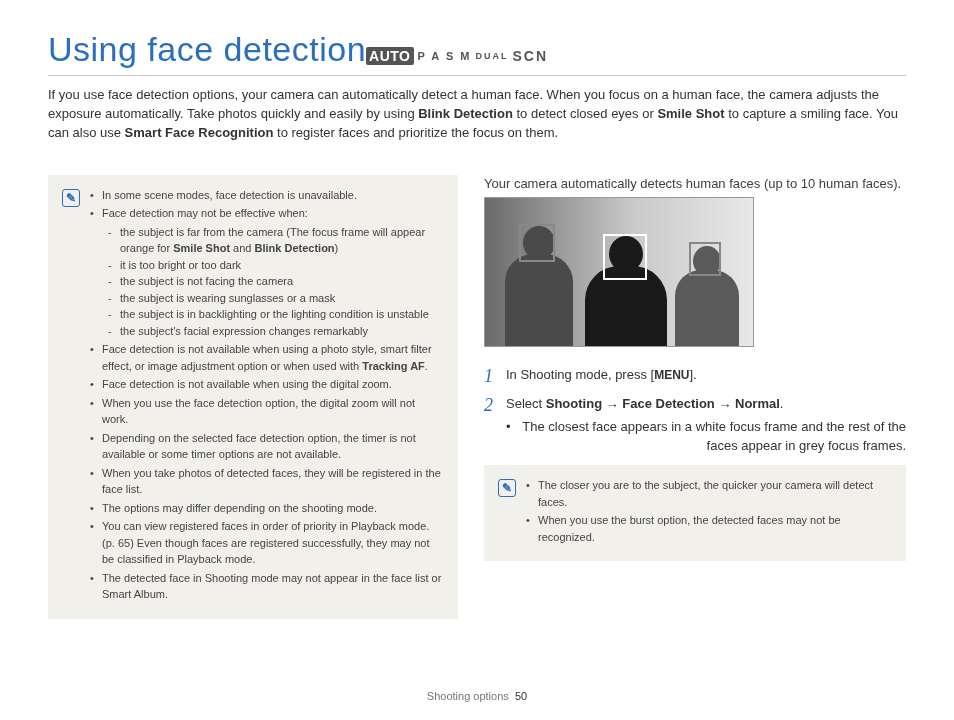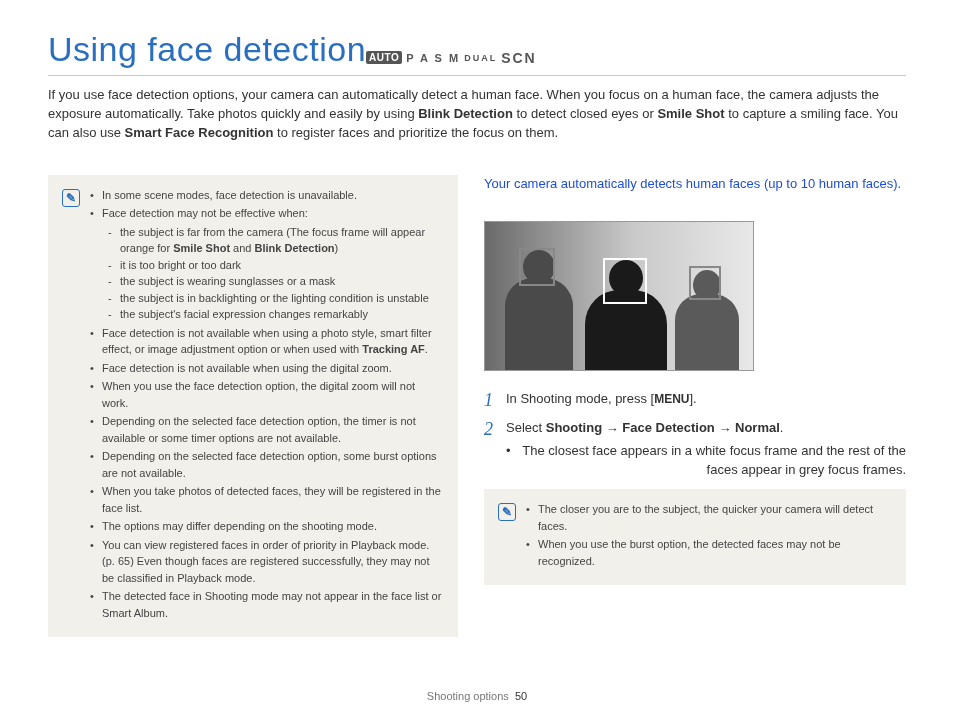--- a/index.html
+++ b/index.html
@@ -14,21 +14,21 @@
   }
   .title-row { display: flex; align-items: baseline; margin-bottom: 6px; }
   .page-title {
     font-family: "Arial Narrow", Arial, sans-serif;
     font-size: 34px;
     font-weight: 400;
     color: #2a6fbf;
     letter-spacing: 0.5px;
   }
   .mode-icons { font-size: 11px; font-weight: 700; color: #555; letter-spacing: 2px; display: flex; align-items: center; gap: 4px;}
-  .mode-auto { background:#555; color:#fff; font-size:10px; padding:1px 3px; border-radius:2px; letter-spacing:0.5px;}
+  .mode-auto { background:#555; color:#fff; font-size:14px; padding:1px 3px; border-radius:2px; letter-spacing:0.5px;}
   .mode-scn { font-size:14px; font-weight:700;}
   hr.title-rule { border: none; border-top: 1px solid #c8c8c8; margin-bottom: 10px; }
   .intro { font-size: 13px; line-height: 1.45; color: #333; margin-bottom: 32px; }
   .intro b { font-weight: 700; }
   .columns { display: flex; gap: 26px; }
   .col-left { flex: 0 0 410px; }
   .col-right { flex: 1; }
   .note-box {
     background: #f2f0eb;
     padding: 12px 14px 14px 14px;
@@ -49,21 +49,21 @@
     font-weight: 700;
     margin-top: 2px;
   }
   .note-box ul { list-style: none; padding-left: 0; }
   .note-box > div > ul > li { position: relative; padding-left: 12px; margin-bottom: 2px; }
   .note-box > div > ul > li::before { content: "•"; position: absolute; left: 0; }
   ul.sub { margin: 2px 0 2px 6px; }
   ul.sub li { position: relative; padding-left: 12px; }
   ul.sub li::before { content: "-"; position: absolute; left: 0; }
   .section-title { font-size: 19px; color: #2a6fbf; font-weight: 400; margin-bottom: 4px; }
-  .section-text { font-size: 13px; line-height: 1.4; color: #1d4ed8; margin-bottom: 28px; }
+  .section-text { font-size: 13px; line-height: 1.4; color: #404040; margin-bottom: 4px; }
   .illus {
     width: 270px; height: 150px;
     border: 1px solid #999;
     background: linear-gradient(to right, #6a6a6a 0%, #c9c9c9 55%, #e8e8e8 100%);
     position: relative;
     margin-bottom: 18px;
     overflow: hidden;
   }
   .person { position: absolute; bottom: 0; }
   .p1 { left: 14px; width: 80px; height: 120px; }
@@ -125,30 +125,30 @@
     <div class="note-box">
       <div class="note-icon">✎</div>
       <div>
         <ul>
           <li>In some scene modes, face detection is unavailable.</li>
           <li>
             <span>Face detection may not be effective when:</span>
             <ul class="sub">
               <li><span>the subject is far from the camera (The focus frame will appear orange for </span><b>Smile Shot</b><span> and </span><b>Blink Detection</b><span>)</span></li>
               <li>it is too bright or too dark</li>
+              <li>the subject is not facing the camera</li>
               <li>the subject is wearing sunglasses or a mask</li>
               <li>the subject is in backlighting or the lighting condition is unstable</li>
               <li>the subject's facial expression changes remarkably</li>
             </ul>
           </li>
           <li><span>Face detection is not available when using a photo style, smart filter effect, or image adjustment option or when used with </span><b>Tracking AF</b><span>.</span></li>
           <li>Face detection is not available when using the digital zoom.</li>
           <li>When you use the face detection option, the digital zoom will not work.</li>
           <li>Depending on the selected face detection option, the timer is not available or some timer options are not available.</li>
-          <li>Depending on the selected face detection option, some burst options are not available.</li>
           <li>When you take photos of detected faces, they will be registered in the face list.</li>
           <li>The options may differ depending on the shooting mode.</li>
           <li>You can view registered faces in order of priority in Playback mode. (p. 65) Even though faces are registered successfully, they may not be classified in Playback mode.</li>
           <li>The detected face in Shooting mode may not appear in the face list or Smart Album.</li>
         </ul>
       </div>
     </div>
   </div>
 
   <div class="col-right">

